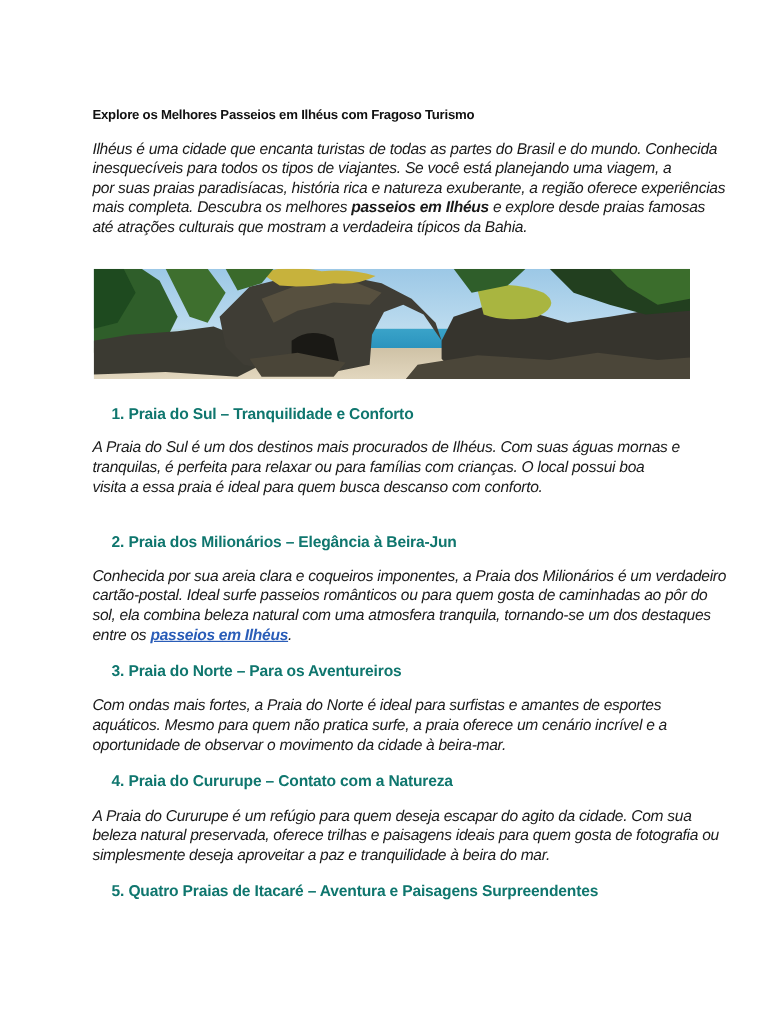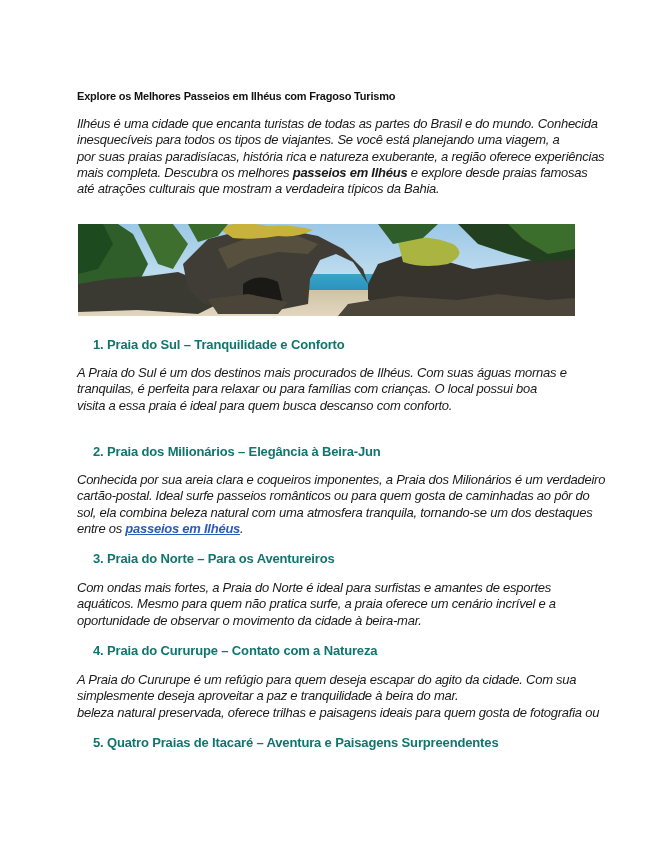--- a/index.html
+++ b/index.html
@@ -148,18 +148,18 @@
   <div class="h2" style="top:551px;">3. Praia do Norte – Para os Aventureiros</div>
   <div class="para" style="top:580px;">
     <span class="ln">Com ondas mais fortes, a Praia do Norte é ideal para surfistas e amantes de esportes</span>
     <span class="ln">aquáticos. Mesmo para quem não pratica surfe, a praia oferece um cenário incrível e a</span>
     <span class="ln">oportunidade de observar o movimento da cidade à beira-mar.</span>
   </div>
 
   <div class="h2" style="top:643px;">4. Praia do Cururupe – Contato com a Natureza</div>
   <div class="para" style="top:672px;">
     <span class="ln">A Praia do Cururupe é um refúgio para quem deseja escapar do agito da cidade. Com sua</span>
+    <span class="ln">beleza natural preservada, oferece trilhas e paisagens ideais para quem gosta de fotografia ou</span>
     <span class="ln">simplesmente deseja aproveitar a paz e tranquilidade à beira do mar.</span>
-    <span class="ln">beleza natural preservada, oferece trilhas e paisagens ideais para quem gosta de fotografia ou</span>
   </div>
 
   <div class="h2" style="top:735px;">5. Quatro Praias de Itacaré – Aventura e Paisagens Surpreendentes</div>
 </div>
 
 </body></html>

